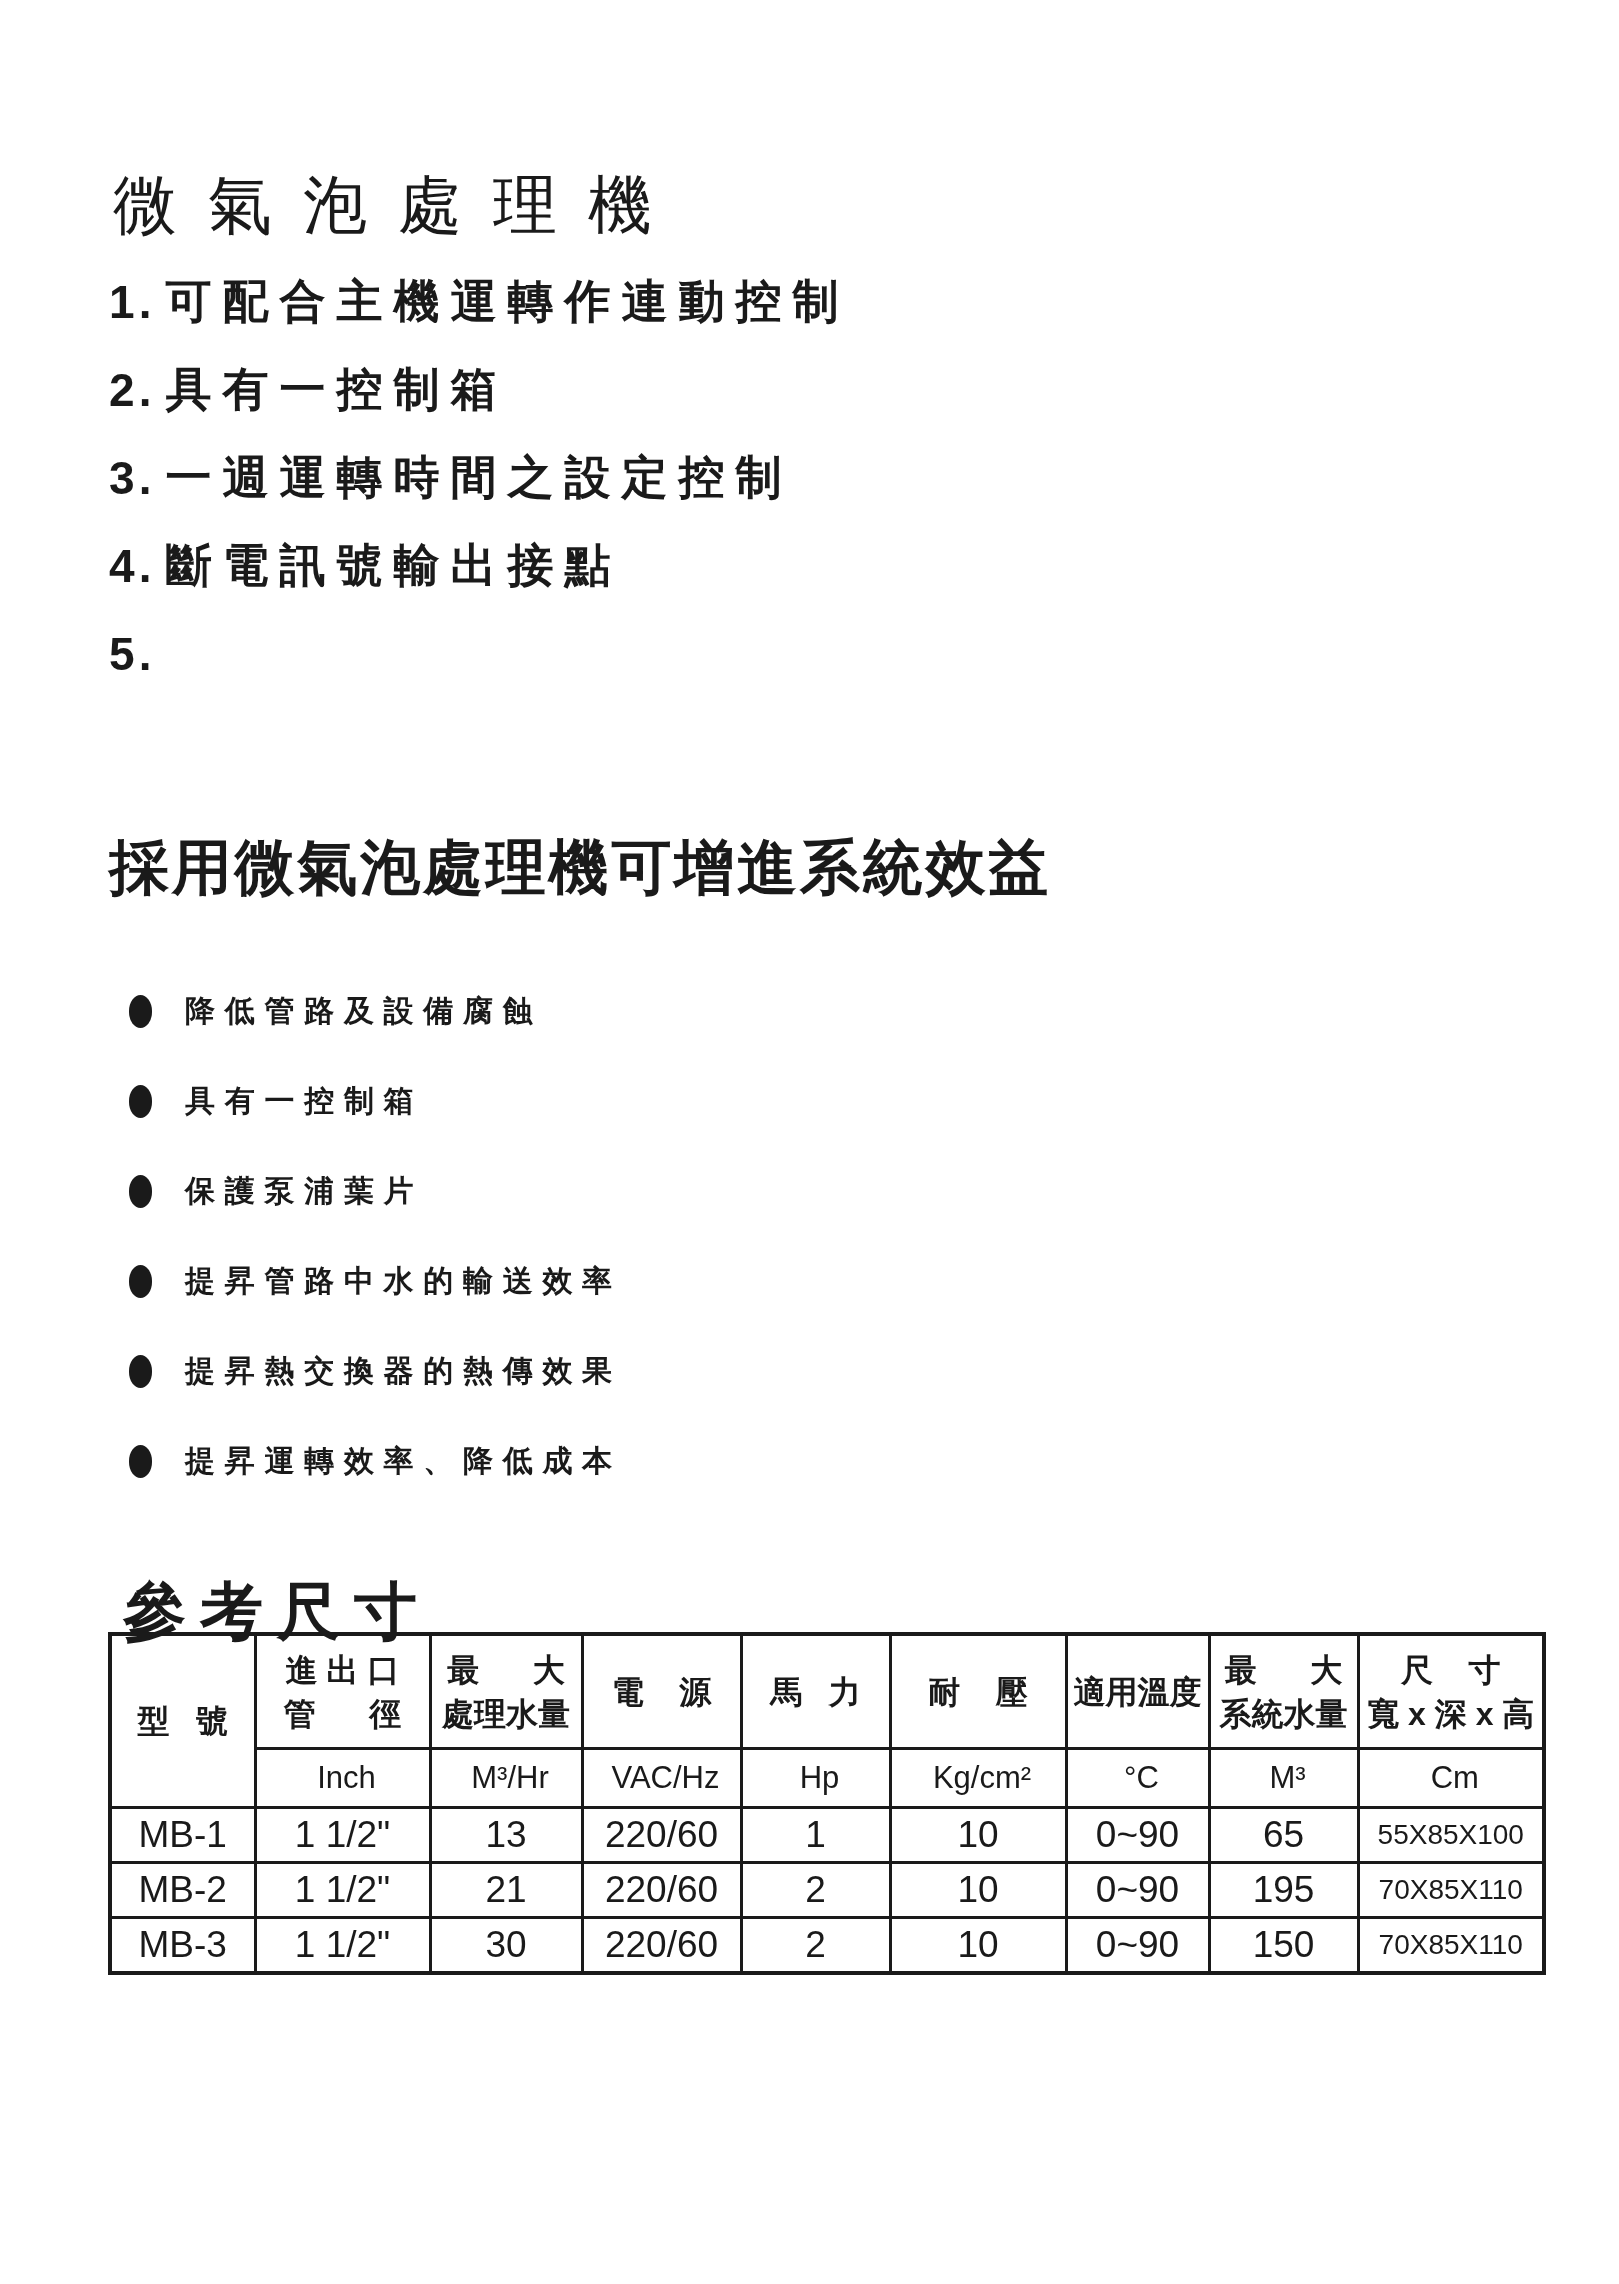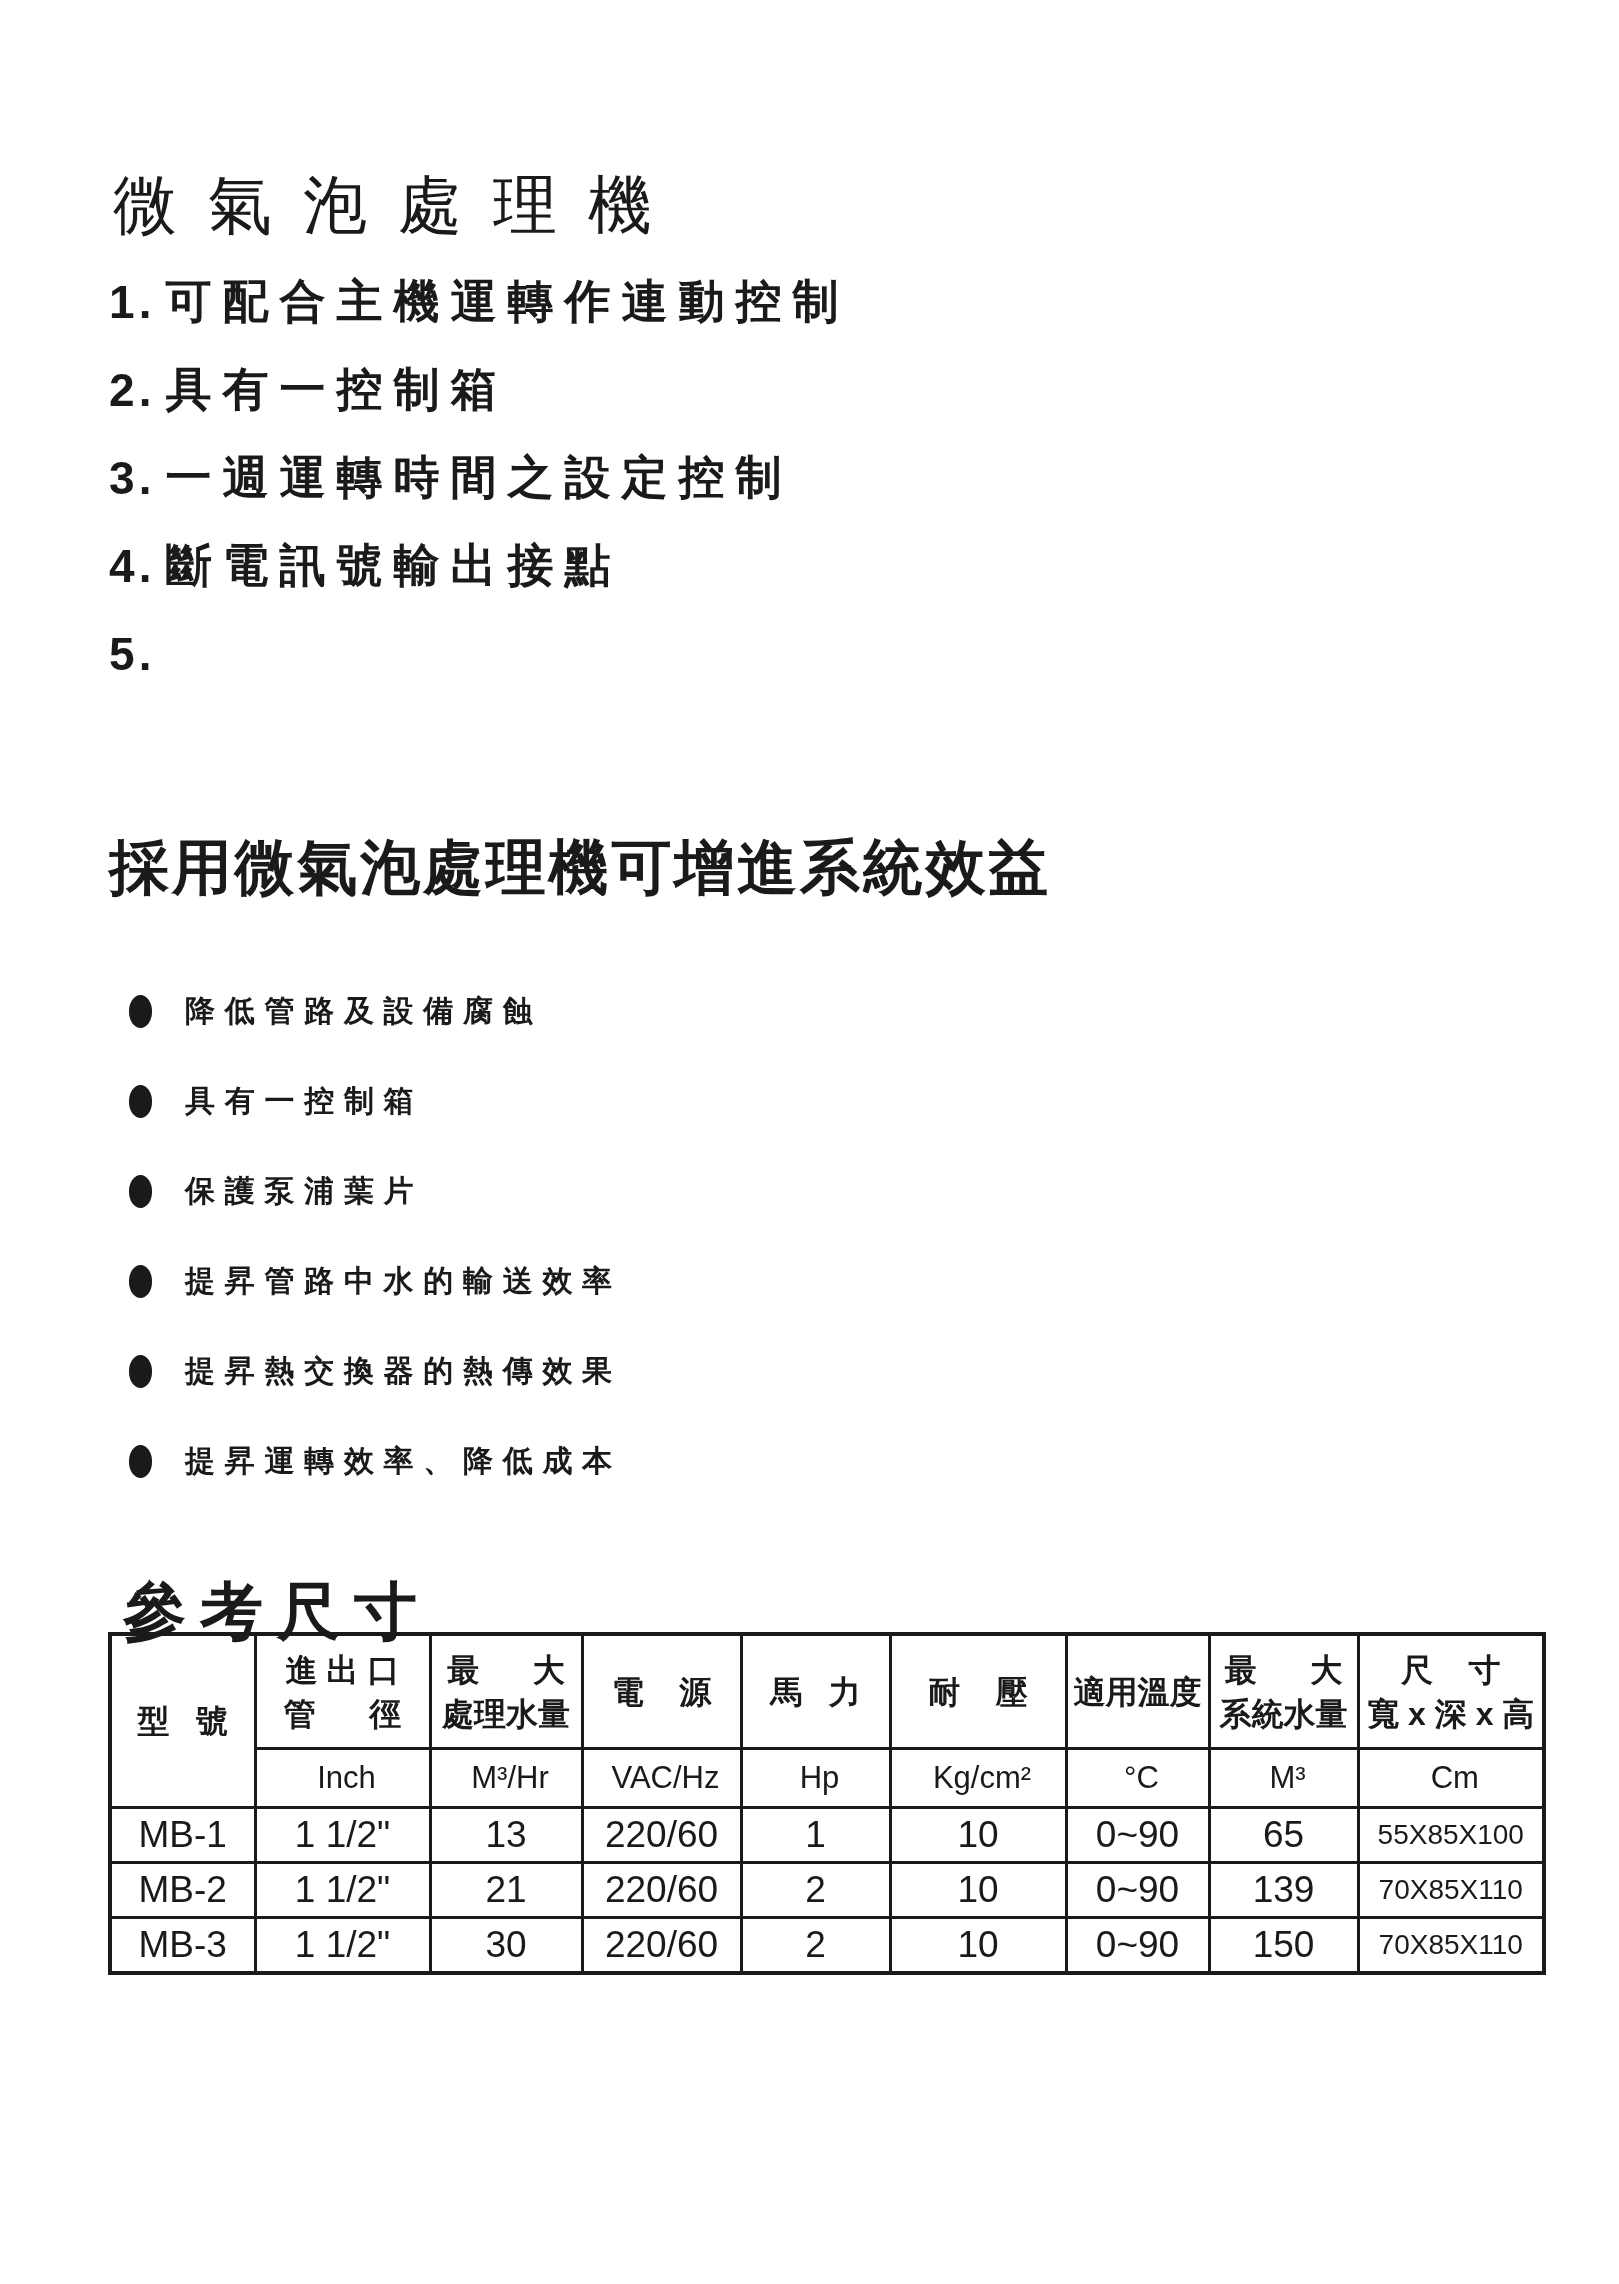--- a/index.html
+++ b/index.html
@@ -166,21 +166,21 @@
         <td class="dim">55X85X100</td>
       </tr>
       <tr class="drow">
         <td>MB-2</td>
         <td>1 1/2"</td>
         <td>21</td>
         <td>220/60</td>
         <td>2</td>
         <td>10</td>
         <td>0~90</td>
-        <td>139</td>
+        <td>195</td>
         <td class="dim">70X85X110</td>
       </tr>
       <tr class="drow">
         <td>MB-3</td>
         <td>1 1/2"</td>
         <td>30</td>
         <td>220/60</td>
         <td>2</td>
         <td>10</td>
         <td>0~90</td>

